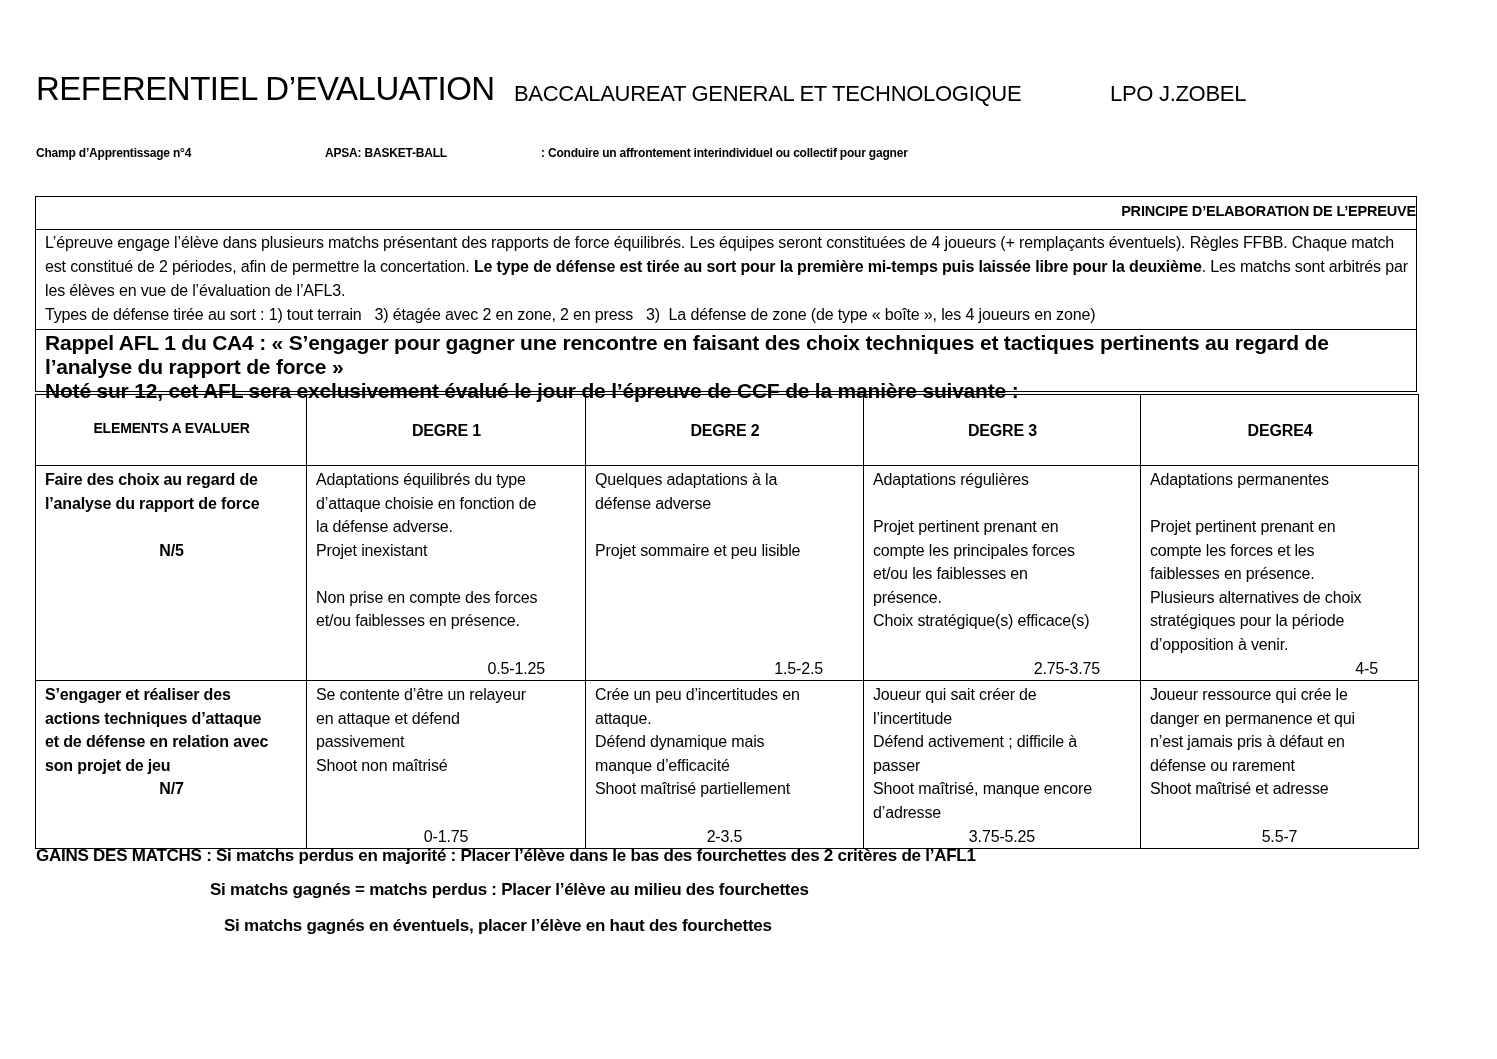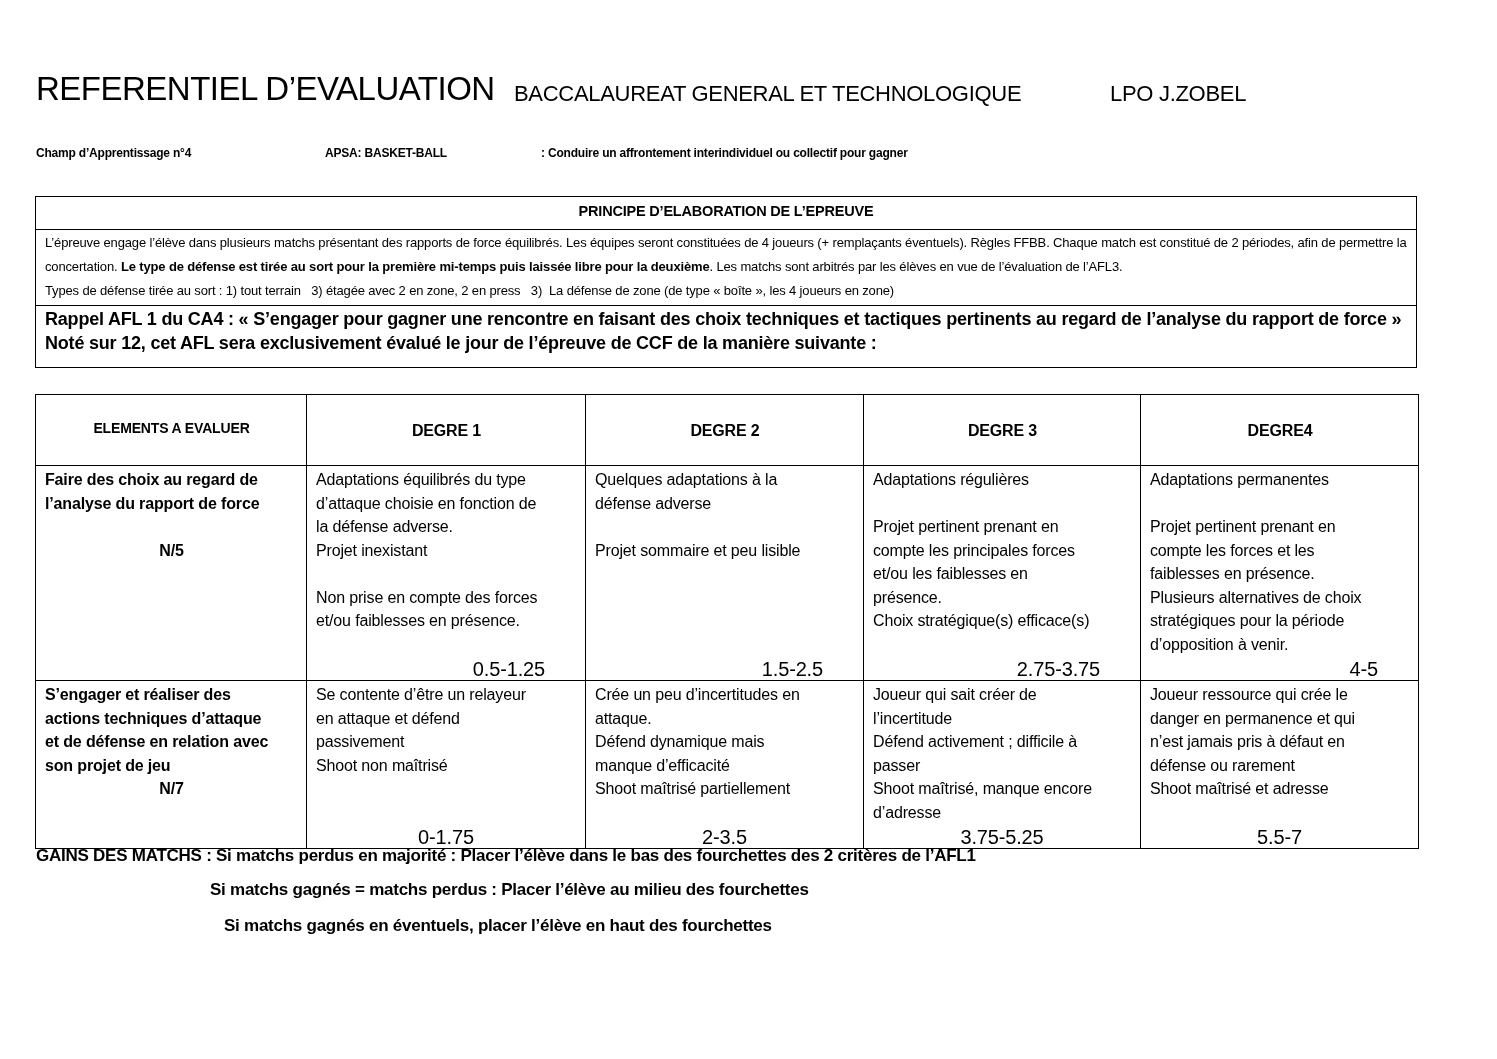--- a/index.html
+++ b/index.html
@@ -3,34 +3,34 @@
 <meta charset="utf-8">
 <style>
   html, body { margin: 0; padding: 0; background: #ffffff; }
   body { width: 1497px; height: 1059px; position: relative; overflow: hidden;
          font-family: "Liberation Sans", sans-serif; color: #000; }
   .title-row { position: absolute; left: 36px; top: 70px; white-space: nowrap; }
   .title-main { font-size: 33px; letter-spacing: -0.5px; }
   .title-sub { position: absolute; top: 81px; font-size: 22px; letter-spacing: -0.3px; white-space: nowrap; }
   .subline { position: absolute; top: 146px; font-size: 12px; font-weight: bold; white-space: nowrap; letter-spacing: -0.2px; }
   .frame { position: absolute; left: 35px; top: 196px; width: 1382px; border: 1.5px solid #000; box-sizing: border-box; }
-  .principe-head { height: 32px; border-bottom: 1.5px solid #000; text-align: center; font-weight: bold;
+  .principe-head { height: 32px; border-bottom: 1.5px solid #000; text-align: right; font-weight: bold;
                    font-size: 14.5px; line-height: 28px; letter-spacing: -0.2px; }
-  .principe-body { padding: 1px 8px 2px 9px; font-size: 13px; line-height: 24px; border-bottom: 1.5px solid #000; letter-spacing: -0.15px; }
-  .rappel { padding: 1px 8px 0 9px; font-size: 18px; line-height: 24px; font-weight: bold; height: 60px; letter-spacing: -0.2px; }
+  .principe-body { padding: 1px 8px 2px 9px; font-size: 16px; line-height: 24px; border-bottom: 1.5px solid #000; letter-spacing: -0.15px; }
+  .rappel { padding: 1px 8px 0 9px; font-size: 21px; line-height: 24px; font-weight: bold; height: 60px; letter-spacing: -0.2px; }
   table.grid { position: absolute; left: 35px; top: 394px; width: 1383px; border-collapse: collapse; table-layout: fixed; }
   table.grid td, table.grid th { border: 1.5px solid #000; vertical-align: top; font-size: 16px; line-height: 23.5px;
                                  padding: 2px 8px 0 9px; letter-spacing: -0.15px; }
   table.grid th { height: 60px; vertical-align: middle; font-weight: bold; text-align: center; }
   table.grid th.first { font-size: 14px; padding-top: 4px; padding-bottom: 6px; }
   .row1 td { height: 212px; position: relative; }
   .row2 td { height: 165px; position: relative; }
   .crit { font-weight: bold; }
   .crit-note { text-align: center; display: block; font-weight: bold; }
-  .score { position: absolute; bottom: 0; font-size: 20px; line-height: 22px; }
+  .score { position: absolute; bottom: 0; font-size: 16px; line-height: 22px; }
   .score.r { right: 40px; }
   .score.c { left: 0; right: 0; text-align: center; }
   .line { display: block; }
   .gap { display: block; height: 23.5px; }
   .gains { position: absolute; font-size: 17px; font-weight: bold; white-space: nowrap; letter-spacing: -0.25px; }
 </style>
 </head>
 <body>
 
 <div class="title-row">

